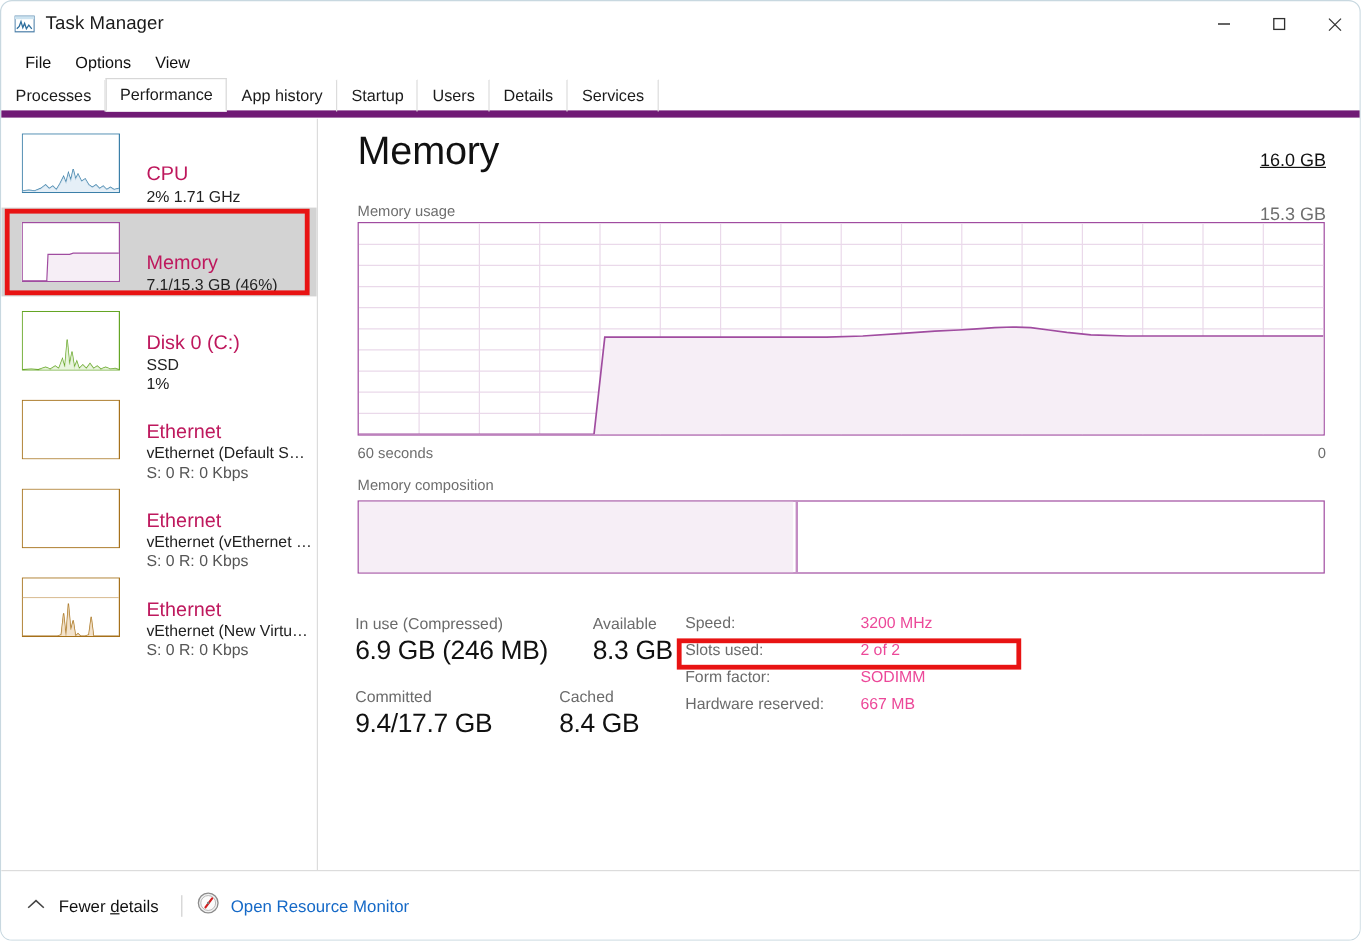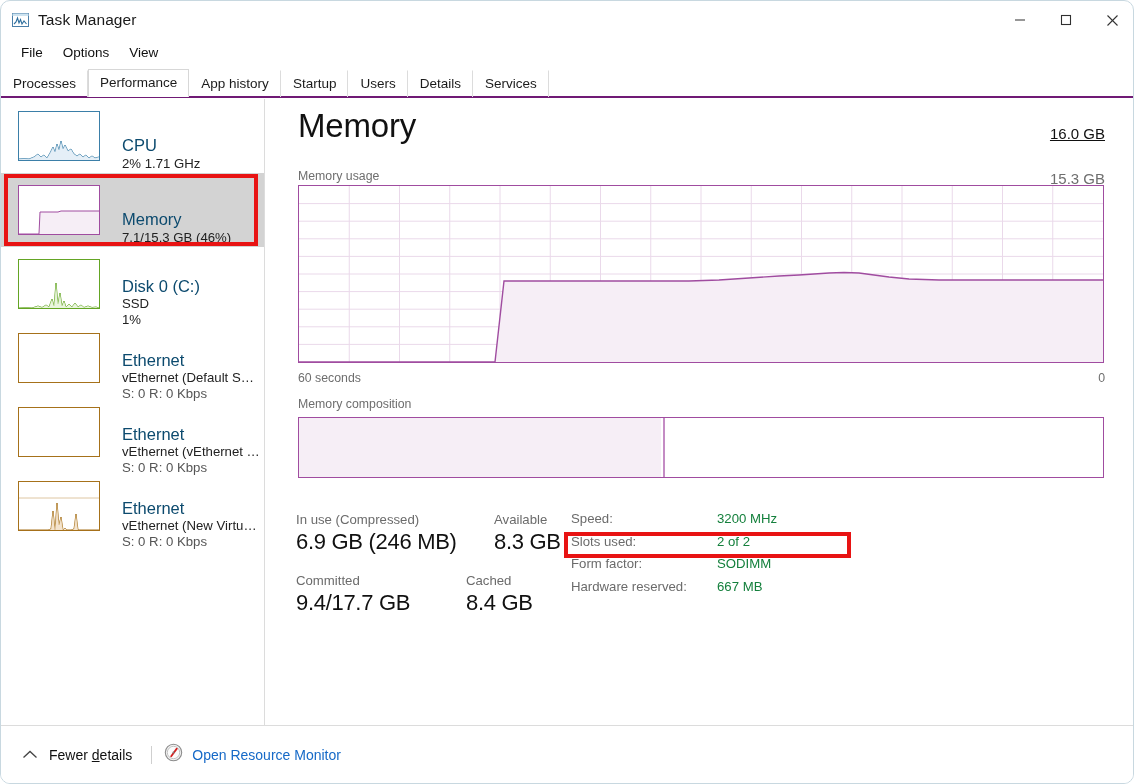--- a/index.html
+++ b/index.html
@@ -43,21 +43,21 @@
     display: flex; align-items: center; padding-left: 10px;
   }
   .menuitem {
     font-size: 13.5px; color: #101010; padding: 3px 10px; cursor: default;
   }
 
   
   .tabstrip {
     position: absolute; top: 67px; left: 0; width: 1134px; height: 30px;
     display: flex; align-items: flex-end;
-    border-bottom: 2px solid #701a75;
+    border-bottom: 6px solid #701a75;
   }
   .tab {
     font-size: 13.5px; color: #1b1b1b;
     padding: 5px 11px 6px 11px;
     border: 1px solid transparent;
     border-bottom: none;
     position: relative; top: 1px;
     cursor: default; white-space: nowrap;
   }
   .tab.active {
@@ -89,21 +89,21 @@
     border: 4px solid #e81313;
     pointer-events: none;
   }
   .mini {
     width: 82px; height: 50px;
     background: #ffffff;
     flex: 0 0 auto;
     position: relative; overflow: hidden;
   }
   .side-txt { margin-left: 22px; line-height: 1.18; overflow: hidden; }
-  .side-title { font-size: 16.5px; color: #0c4a6e; white-space: nowrap; margin-top: 36px; }
+  .side-title { font-size: 16.5px; color: #be185d; white-space: nowrap; margin-top: 36px; }
   .side-sub { font-size: 13.2px; color: #222; white-space: nowrap; }
   .side-sub.dim { color: #555; }
 
   
   .main {
     position: absolute; top: 98px; left: 265px; width: 869px; height: 626px;
     background: #ffffff;
   }
   .main-head { position: relative; height: 58px; }
   .m-title {
@@ -158,21 +158,21 @@
 
   .stats-right {
     position: absolute; left: 305px; top: 412px; width: 250px;
   }
   .kv {
     position: relative;
     display: flex; align-items: baseline;
     height: 22.5px;
   }
   .kv .k { font-size: 13.2px; color: #6b6b6b; width: 146px; }
-  .kv .v { font-size: 13.2px; color: #15803d; }
+  .kv .v { font-size: 13.2px; color: #ec4899; }
   .kv.hl::after {
     content: ""; position: absolute;
     left: -7px; right: -30px; top: -2px; bottom: -2px;
     border: 4px solid #e81313;
     pointer-events: none;
   }
 
   
   .footer {
     position: absolute; left: 0; bottom: 0; width: 1134px; height: 58px;

